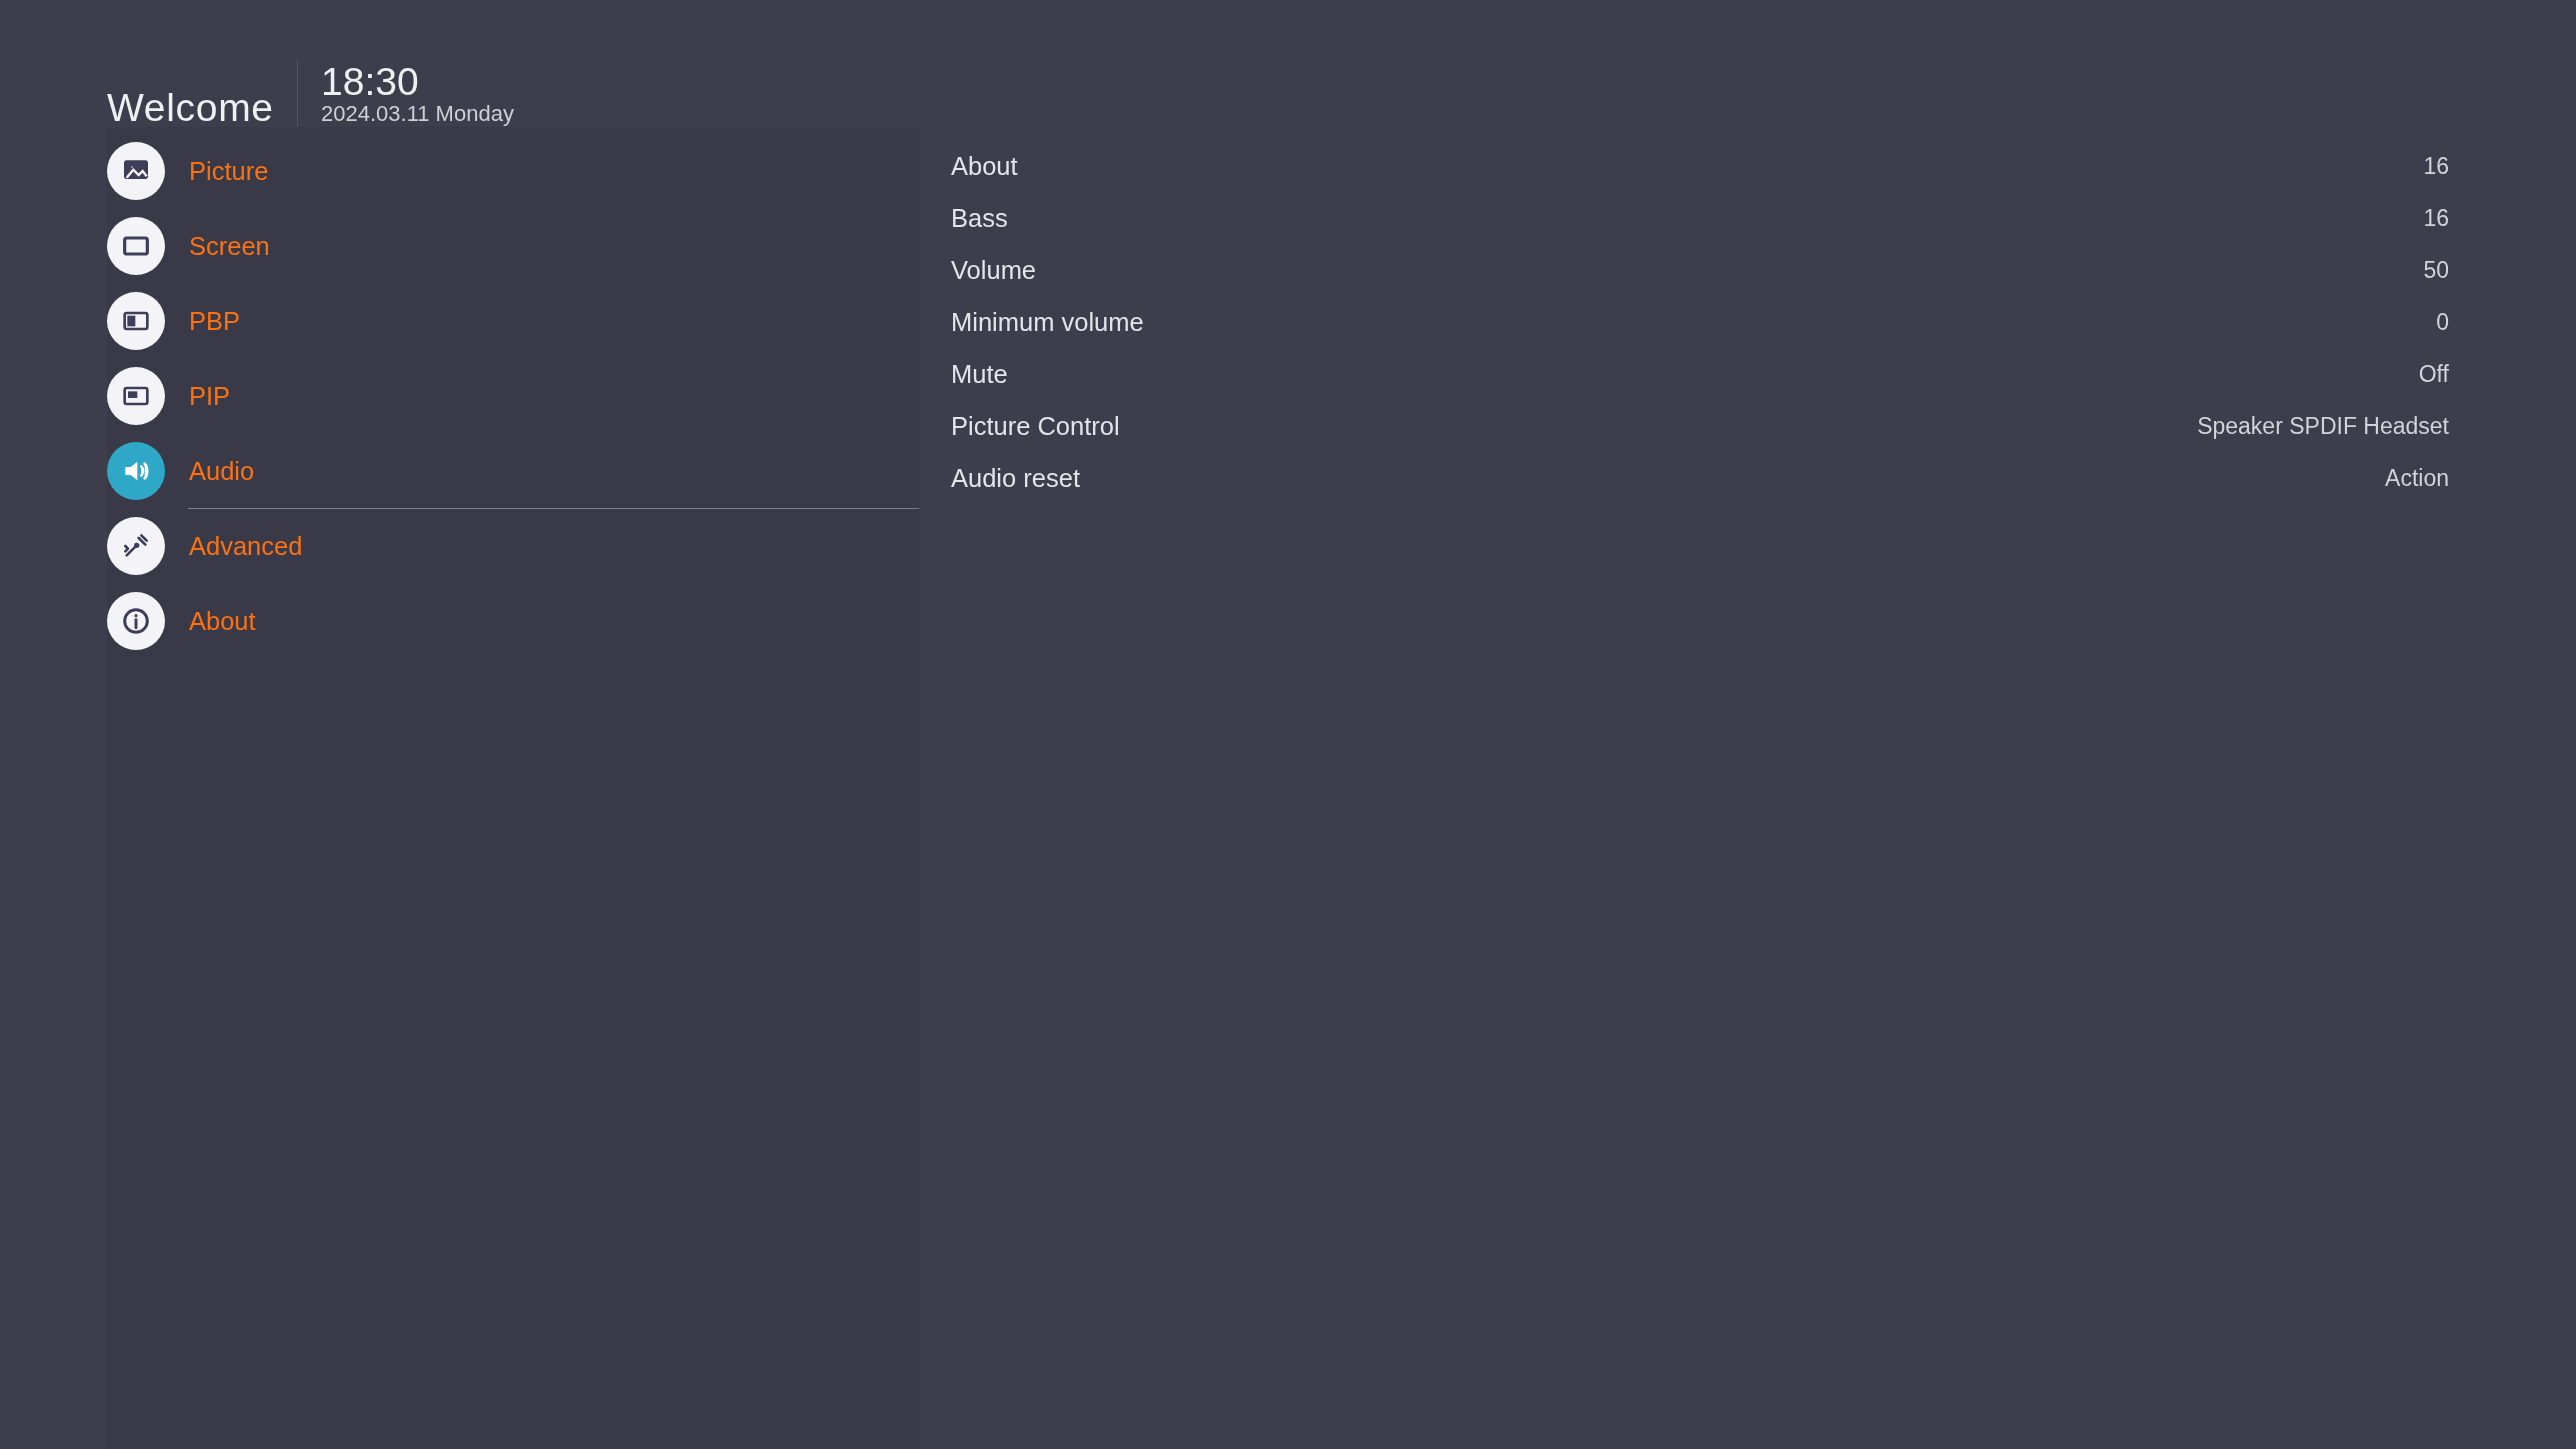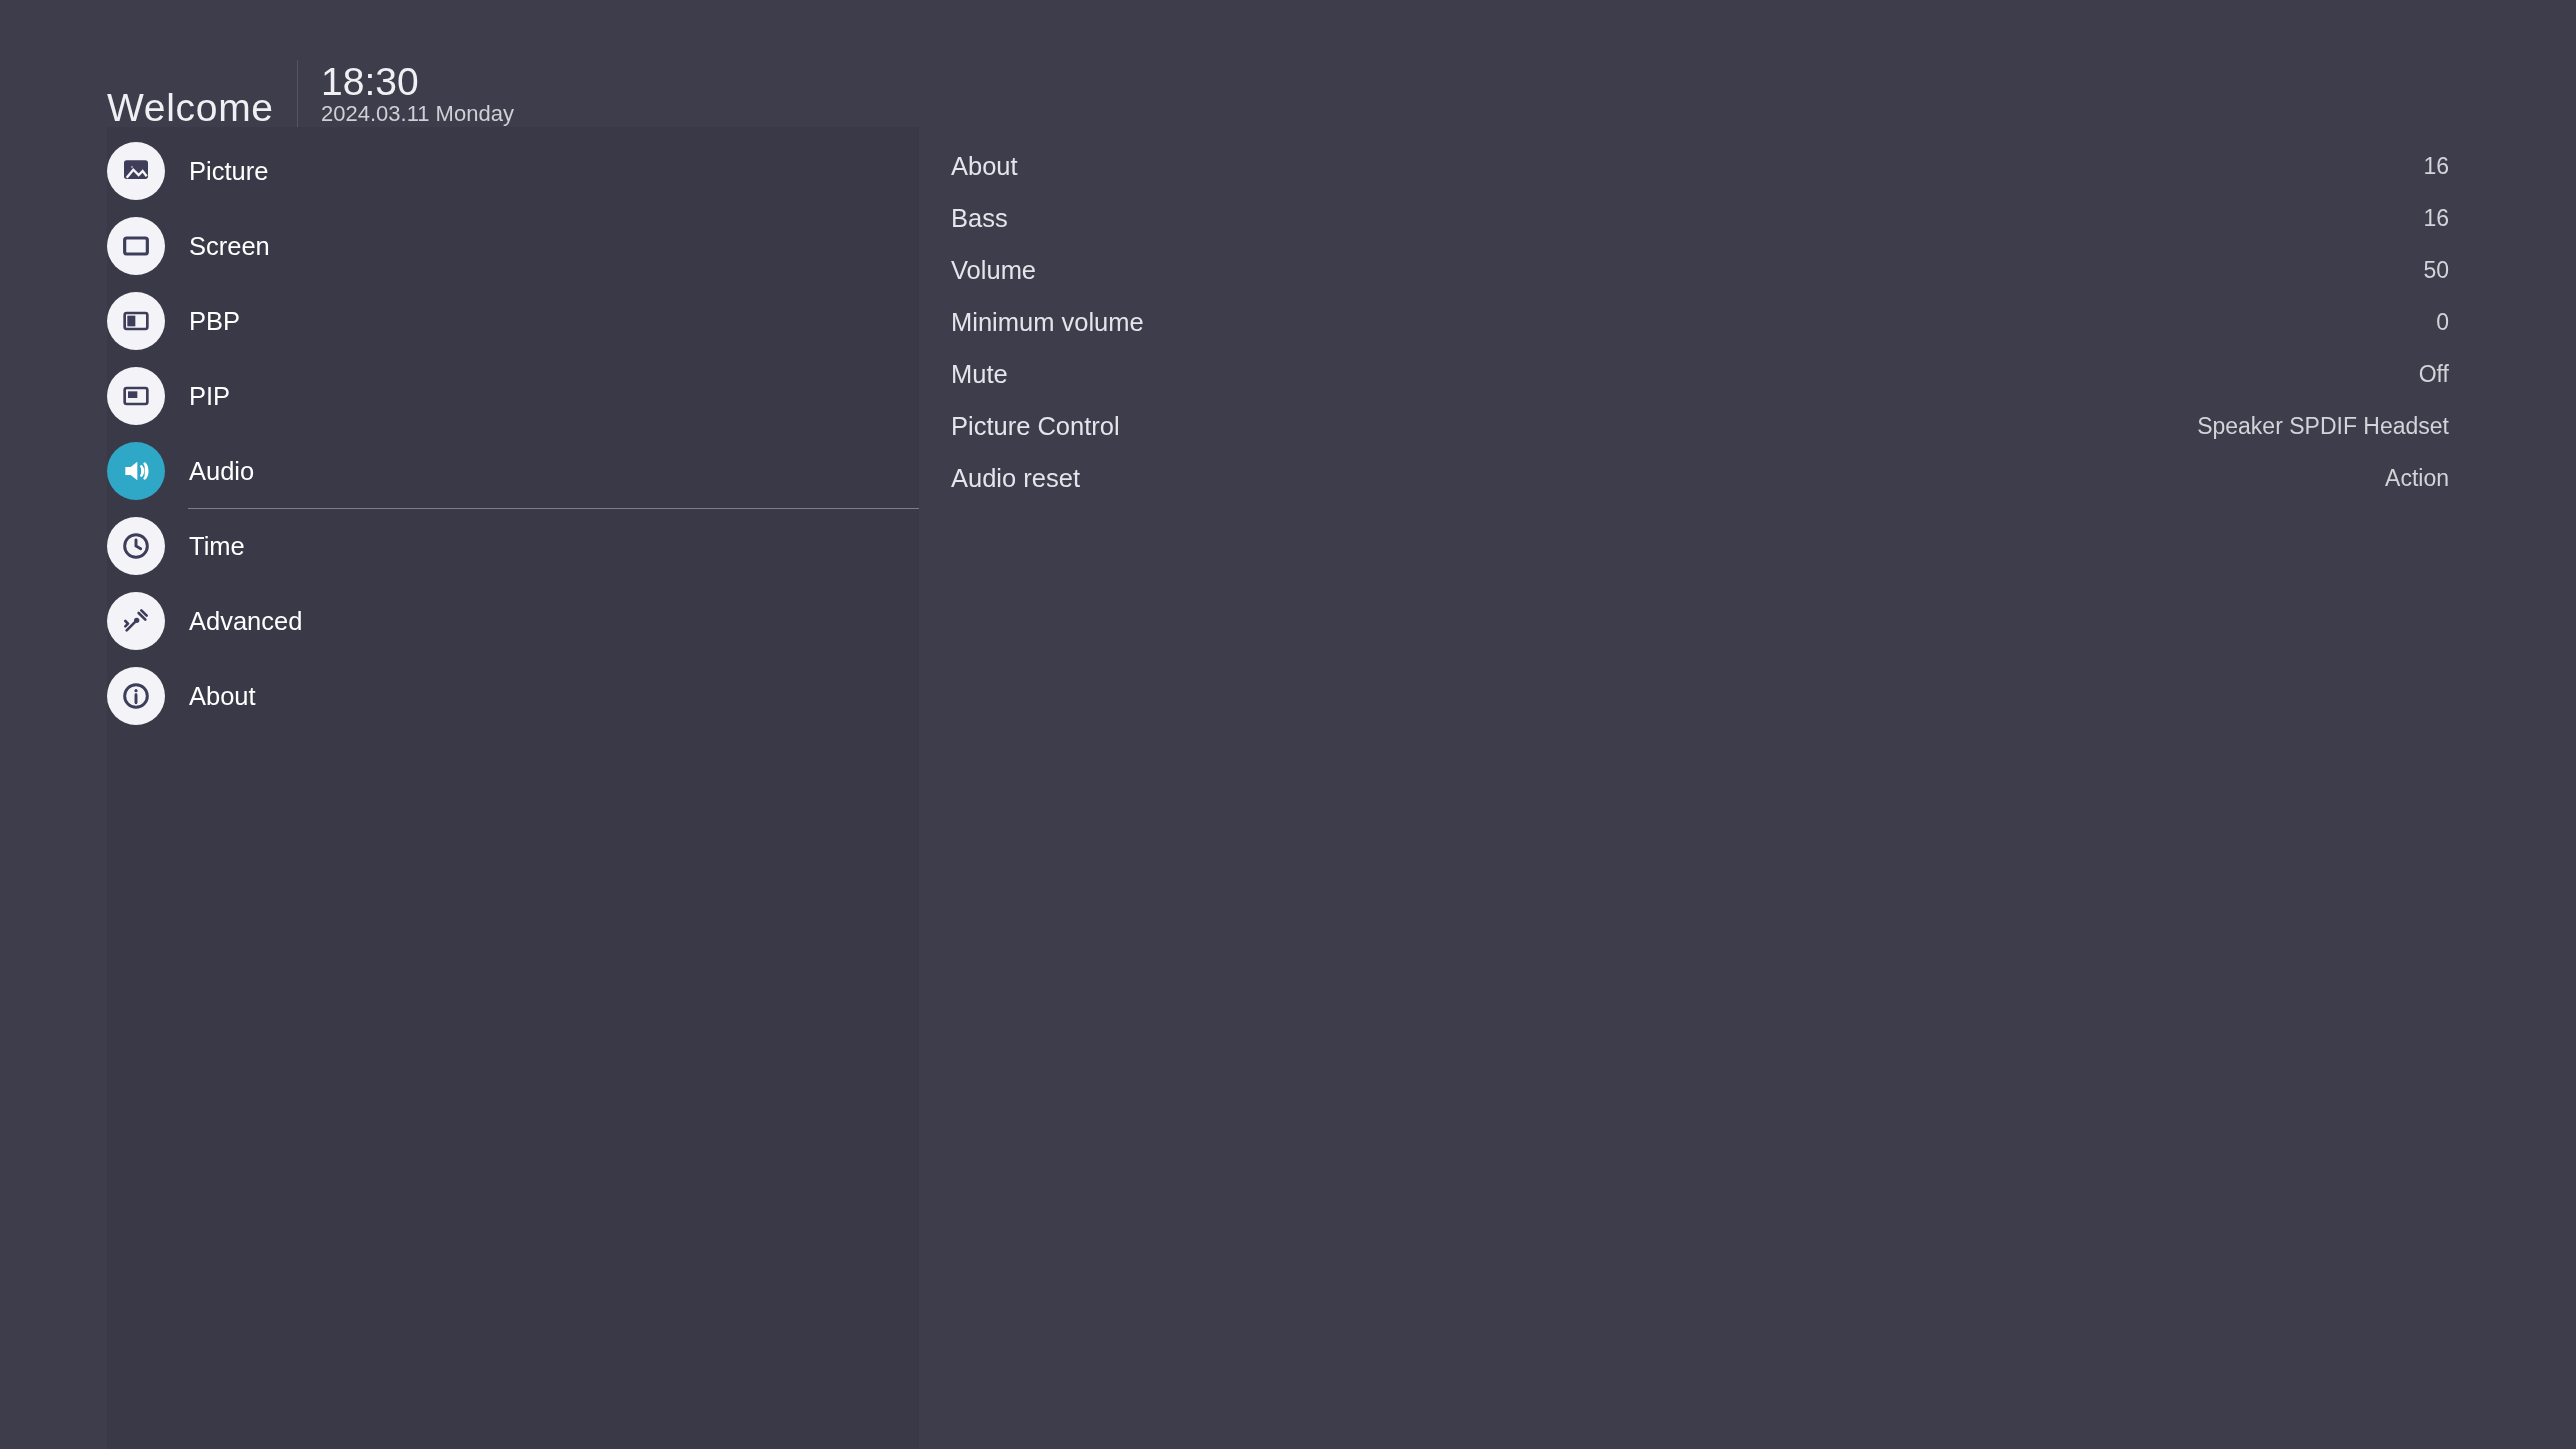--- a/index.html
+++ b/index.html
@@ -77,21 +77,21 @@
       height: 58px;
       border-radius: 50%;
       background: #f4f4f8;
       display: flex;
       align-items: center;
       justify-content: center;
       flex-shrink: 0;
     }
     .sidebar .item .label {
       font-size: 25.5px;
-      color: #ffffff;
+      color: #f97316;
       margin-left: 24px;
       white-space: nowrap;
     }
     .item.active .icon-wrap { background: #2fa7c6; }
     .item.active .icon-wrap svg { stroke: #ffffff; fill: #ffffff; }
     .item.active::after {
       content: "";
       position: absolute;
       left: 81px;
       right: 0;
@@ -183,29 +183,20 @@
         <span class="icon-wrap">
           <svg width="32" height="32" viewBox="0 0 24 24" fill="none" stroke="#ffffff" stroke-width="2">
             <path d="M4 9 L8 9 L13 5 L13 19 L8 15 L4 15 Z" fill="#ffffff" stroke="none"></path>
             <path d="M16 8.5 C17.5 10 17.5 14 16 15.5" stroke-linecap="round"></path>
             <path d="M18.5 6.5 C21 9 21 15 18.5 17.5" stroke-linecap="round"></path>
           </svg>
         </span>
         <span class="label">Audio</span>
       </div>
 
-      <div class="item">
-        <span class="icon-wrap">
-          <svg width="32" height="32" viewBox="0 0 24 24" fill="none" stroke="#3e3d5a" stroke-width="2.2">
-            <circle cx="12" cy="12" r="8.5"></circle>
-            <path d="M12 7.5 L12 12 L15.5 14" stroke-linecap="round"></path>
-          </svg>
-        </span>
-        <span class="label">Time</span>
-      </div>
 
       <div class="item">
         <span class="icon-wrap">
           <svg width="32" height="32" viewBox="0 0 24 24" fill="none" stroke="#3e3d5a" stroke-width="2">
             <path d="M5 19 L11 13" stroke-linecap="round"></path>
             <circle cx="12.5" cy="11.5" r="2" fill="#3e3d5a" stroke="none"></circle>
             <path d="M14 6 L19 11" stroke-linecap="round"></path>
             <path d="M16 4 L20 8" stroke-linecap="round"></path>
             <path d="M6 14 L4 12 M6 14 L4 16" stroke-linecap="round"></path>
           </svg>

